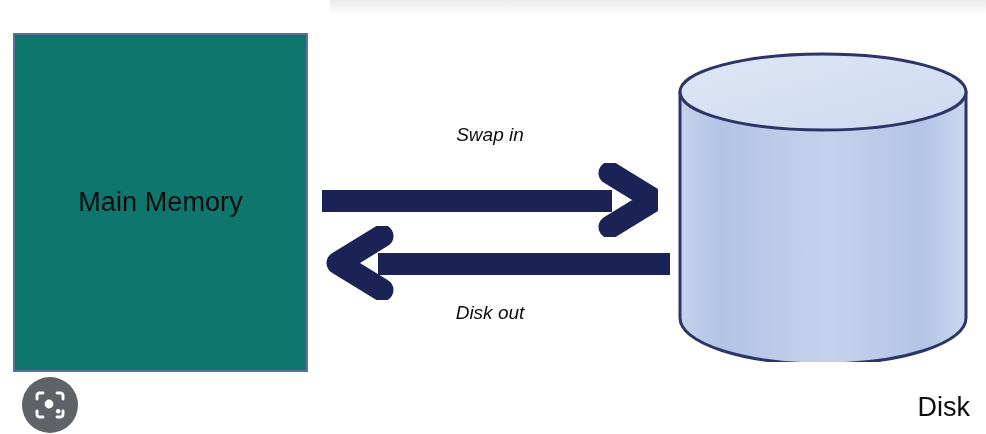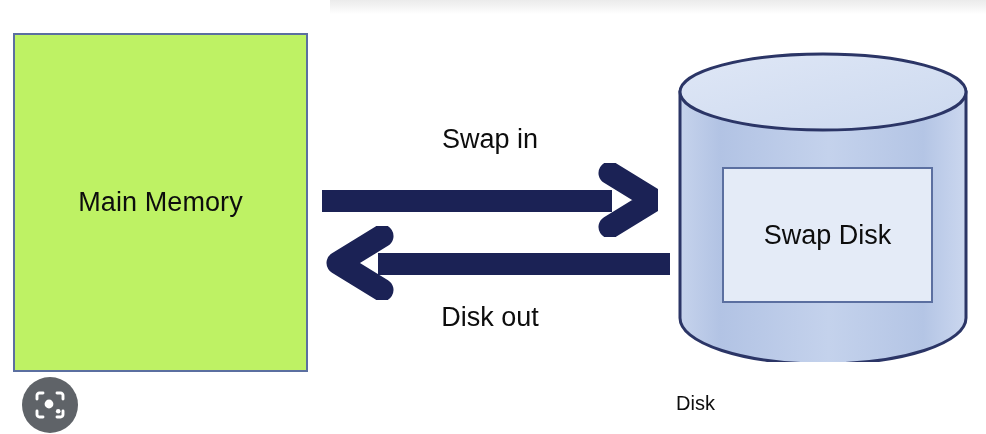--- a/index.html
+++ b/index.html
@@ -34,21 +34,21 @@
     pointer-events: none;
   }
 
   
   .mem-box {
     position: absolute;
     left: 13px;
     top: 33px;
     width: 295px;
     height: 339px;
-    background: #bef264;
+    background: #0f766e;
     border: 2px solid #5b6fa0;
     box-sizing: border-box;
     display: flex;
     align-items: center;
     justify-content: center;
   }
   .mem-label {
     font-size: 27px;
     color: #0d0d0d;
     letter-spacing: 0.1px;
@@ -83,22 +83,22 @@
     font-size: 27px;
     color: #0d0d0d;
     white-space: nowrap;
   }
 
   .disk-caption {
     position: absolute;
     left: 676px;
     top: 392px;
     width: 294px;
-    text-align: left;
-    font-size: 20px;
+    text-align: right;
+    font-size: 27px;
     color: #0d0d0d;
   }
 
   
   .arrow {
     position: absolute;
   }
   .arrow svg { display: block; width: 100%; height: 100%; }
 
   .arrow-in {
@@ -110,24 +110,25 @@
   .arrow-out {
     left: 322px;
     top: 226px;
     width: 348px;
     height: 74px;
   }
 
   
   .cap {
     position: absolute;
-    font-size: 27px;
+    font-size: 19px;
     color: #0d0d0d;
     white-space: nowrap;
     text-align: center;
+    font-style: italic;
   }
   .cap-in {
     left: 325px;
     top: 124px;
     width: 330px;
   }
   .cap-out {
     left: 325px;
     top: 302px;
     width: 330px;
@@ -196,23 +197,20 @@
 
       <path d="M 4 42
                L 4 268
                A 143 46 0 0 0 290 268
                L 290 42 Z" fill="url(#bodyGrad)" stroke="#2b3566" stroke-width="3"></path>
 
       <ellipse cx="147" cy="42" rx="143" ry="38" fill="url(#topGrad)" stroke="#2b3566" stroke-width="3"></ellipse>
     </svg>
   </div>
 
-  <div class="swapdisk-box">
-    <span class="swapdisk-label">Swap Disk</span>
-  </div>
 
   <div class="disk-caption">Disk</div>
 
   <div class="lens-btn">
     <svg width="32" height="32" viewBox="0 0 32 32" xmlns="http://www.w3.org/2000/svg">
 
       <path d="M 9 4 L 5.5 4 A 2.4 2.4 0 0 0 3 6.5 L 3 10" fill="none" stroke="#ffffff" stroke-width="2.9" stroke-linecap="round"></path>
       <path d="M 23 4 L 26.5 4 A 2.4 2.4 0 0 1 29 6.5 L 29 10" fill="none" stroke="#ffffff" stroke-width="2.9" stroke-linecap="round"></path>
       <path d="M 9 28 L 5.5 28 A 2.4 2.4 0 0 1 3 25.5 L 3 22" fill="none" stroke="#ffffff" stroke-width="2.9" stroke-linecap="round"></path>
       <path d="M 23 28 L 26.5 28 A 2.4 2.4 0 0 0 29 25.5 L 29 22" fill="none" stroke="#ffffff" stroke-width="2.9" stroke-linecap="round"></path>

